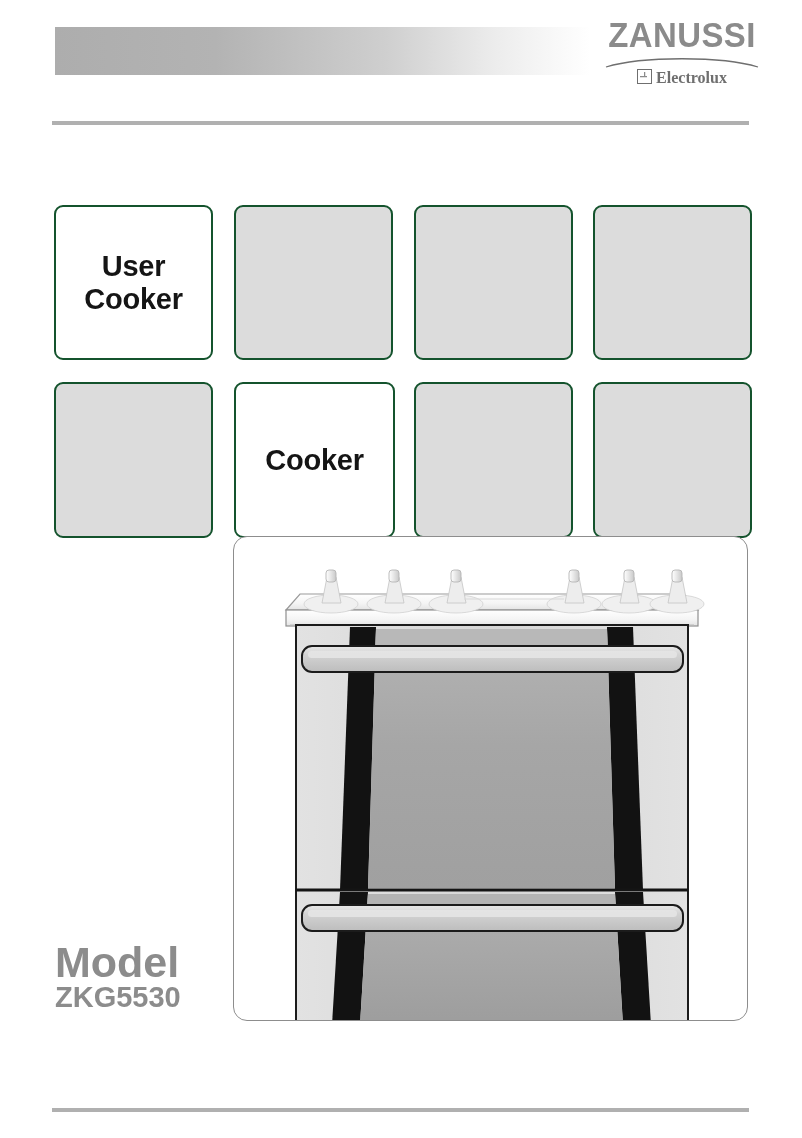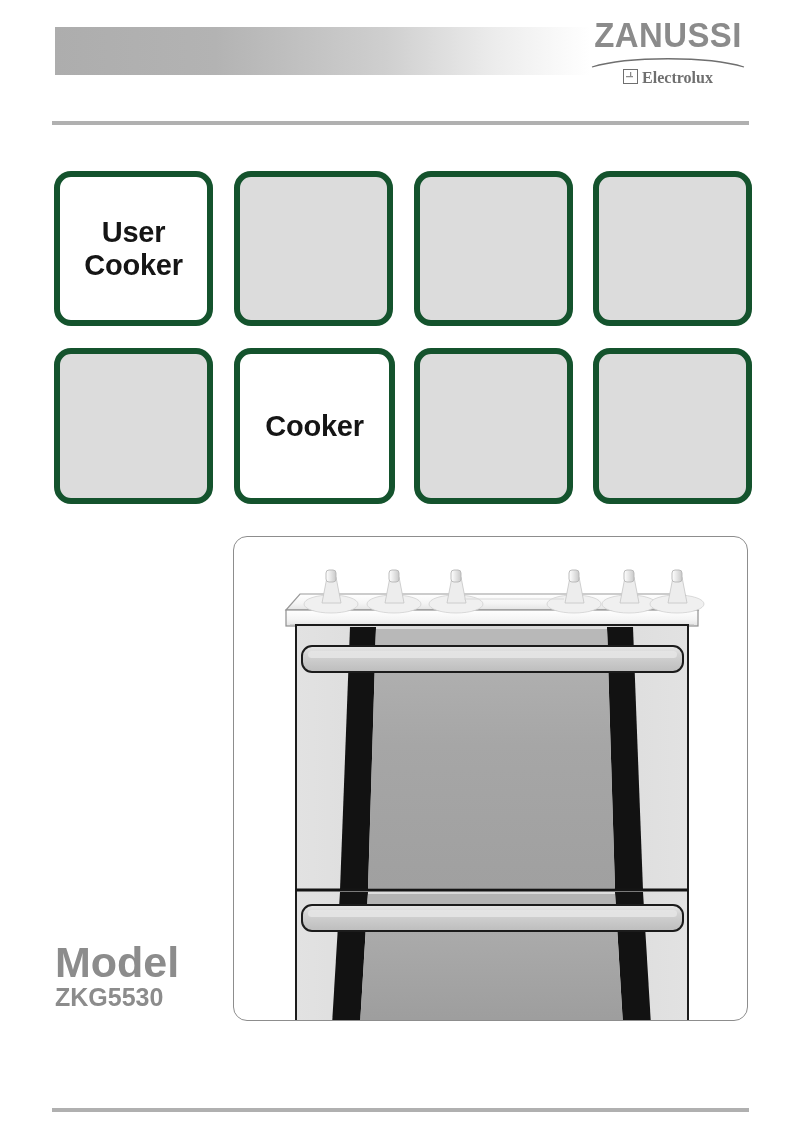--- a/index.html
+++ b/index.html
@@ -22,21 +22,21 @@
   .header-gradient {
     position: absolute;
     left: 55px;
     top: 27px;
     width: 535px;
     height: 48px;
     background: linear-gradient(to right, #adadad 0%, #b3b3b3 30%, #cfcfcf 62%, #ececec 82%, #ffffff 100%);
   }
   .brand-block {
     position: absolute;
-    right: 54px;
+    right: 40px;
     top: 16px;
     width: 160px;
     height: 80px;
     text-align: center;
   }
   .brand-zanussi {
     font-family: "Liberation Sans", sans-serif;
     font-weight: bold;
     font-size: 35px;
     letter-spacing: 0.5px;
@@ -105,27 +105,28 @@
     left: 52px;
     top: 1108px;
     width: 697px;
     height: 4px;
   }
 
   
   .tile {
     position: absolute;
     box-sizing: border-box;
-    border: 6px solid #14532d;
-    border-radius: 17px;
+    border: 2px solid #14532d;
+    border-radius: 9px;
     background: #dcdcdc;
     display: flex;
     align-items: center;
     justify-content: center;
     text-align: center;
+    margin-top: 34px;
   }
   .tile.filled {
     background: #ffffff;
   }
   .tile-label {
     font-family: "Liberation Sans", sans-serif;
     font-weight: bold;
     font-size: 29px;
     line-height: 33px;
     color: #151515;
@@ -152,21 +153,21 @@
   .model-word {
     font-family: "Liberation Sans", sans-serif;
     font-weight: bold;
     font-size: 43px;
     line-height: 36px;
     color: #8c8c8c;
   }
   .model-code {
     font-family: "Liberation Sans", sans-serif;
     font-weight: bold;
-    font-size: 25px;
+    font-size: 29px;
     line-height: 30px;
     color: #8c8c8c;
     margin-top: 2px;
   }
 
   
   .product-frame {
     position: absolute;
     left: 233px;
     top: 536px;

